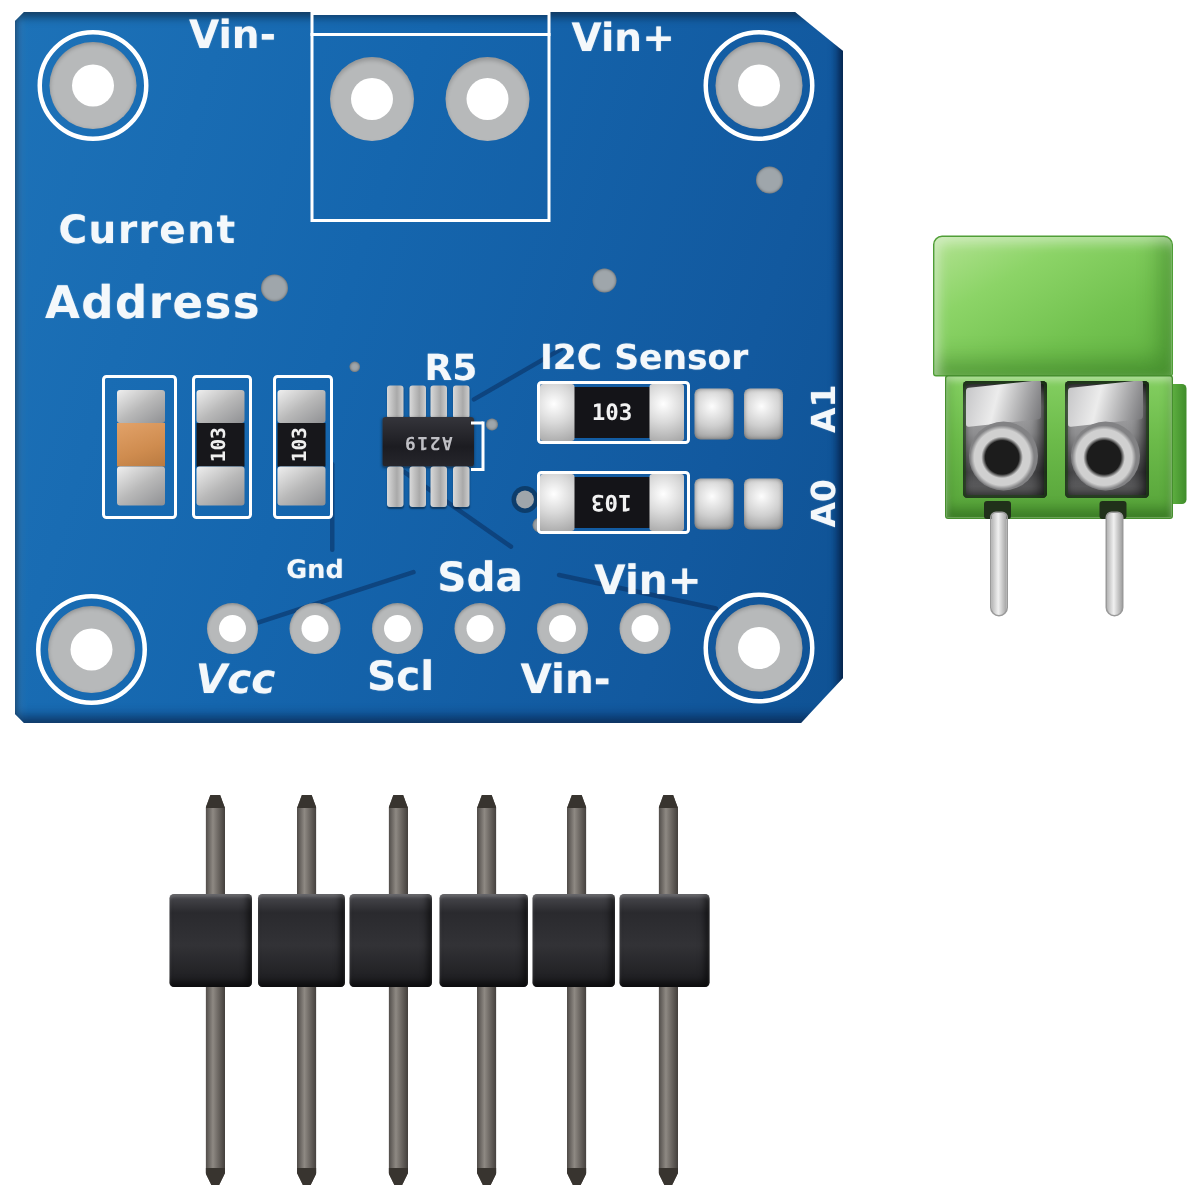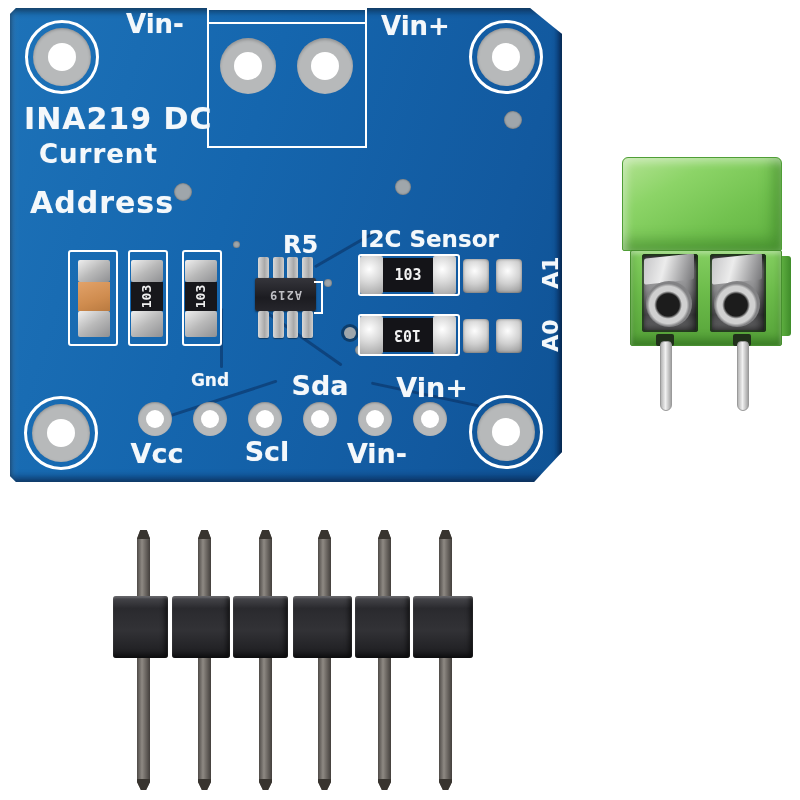--- a/index.html
+++ b/index.html
@@ -146,21 +146,20 @@
     <div class="bigpad" style="left:210px;top:30px;">
         <div class="bigbore"></div>
       </div>
     <div class="bigpad" style="left:287px;top:30px;">
         <div class="bigbore"></div>
       </div>
 
 
     <div class="silk" style="left:116px;top:1px;font-size:26px;">Vin-</div>
     <div class="silk" style="left:371px;top:3px;font-size:26px;">Vin+</div>
-    <div class="silk" style="left:14px;top:93px;font-size:30px;letter-spacing:1px;">INA219 DC</div>
     <div class="silk" style="left:29px;top:131px;font-size:26px;letter-spacing:1px;">Current</div>
     <div class="silk" style="left:20px;top:177px;font-size:30px;letter-spacing:1px;">Address</div>
     <div class="silk" style="left:273px;top:223px;font-size:24px;">R5</div>
     <div class="silk" style="left:350px;top:218px;font-size:23px;">I2C Sensor</div>
     <div class="silk rot90" style="left:524px;top:252px;font-size:22px;">A1</div>
     <div class="silk rot90" style="left:524px;top:315px;font-size:22px;">A0</div>
 
     <div class="via" style="left:164px;top:175px;width:18px;height:18px;"></div>
     <div class="via" style="left:385px;top:171px;width:16px;height:16px;"></div>
     <div class="via" style="left:494px;top:103px;width:18px;height:18px;"></div>
@@ -232,21 +231,21 @@
     <div class="pinpad" style="left:348px;top:394px;">
         <div class="pinbore"></div>
       </div>
     <div class="pinpad" style="left:403px;top:394px;">
         <div class="pinbore"></div>
       </div>
 
     <div class="silk" style="left:200px;top:362px;font-size:17px;transform:translateX(-50%);">Gnd</div>
     <div class="silk" style="left:310px;top:362px;font-size:27px;transform:translateX(-50%);">Sda</div>
     <div class="silk" style="left:422px;top:364px;font-size:27px;transform:translateX(-50%);">Vin+</div>
-    <div class="silk" style="left:147px;top:430px;font-size:27px;transform:translateX(-50%);">Vcc</div>
+    <div class="silk" style="left:147px;top:430px;font-size:27px;transform:translateX(-50%);font-style:italic;">Vcc</div>
     <div class="silk" style="left:257px;top:428px;font-size:27px;transform:translateX(-50%);">Scl</div>
     <div class="silk" style="left:367px;top:430px;font-size:27px;transform:translateX(-50%);">Vin-</div>
   </div>
 
   <div>
     <div class="term-top"></div>
     <div class="term-tab"></div>
     <div class="term-body">
       <div class="twin" style="left:11px;top:3px;">
         <div class="clampplate"></div>

